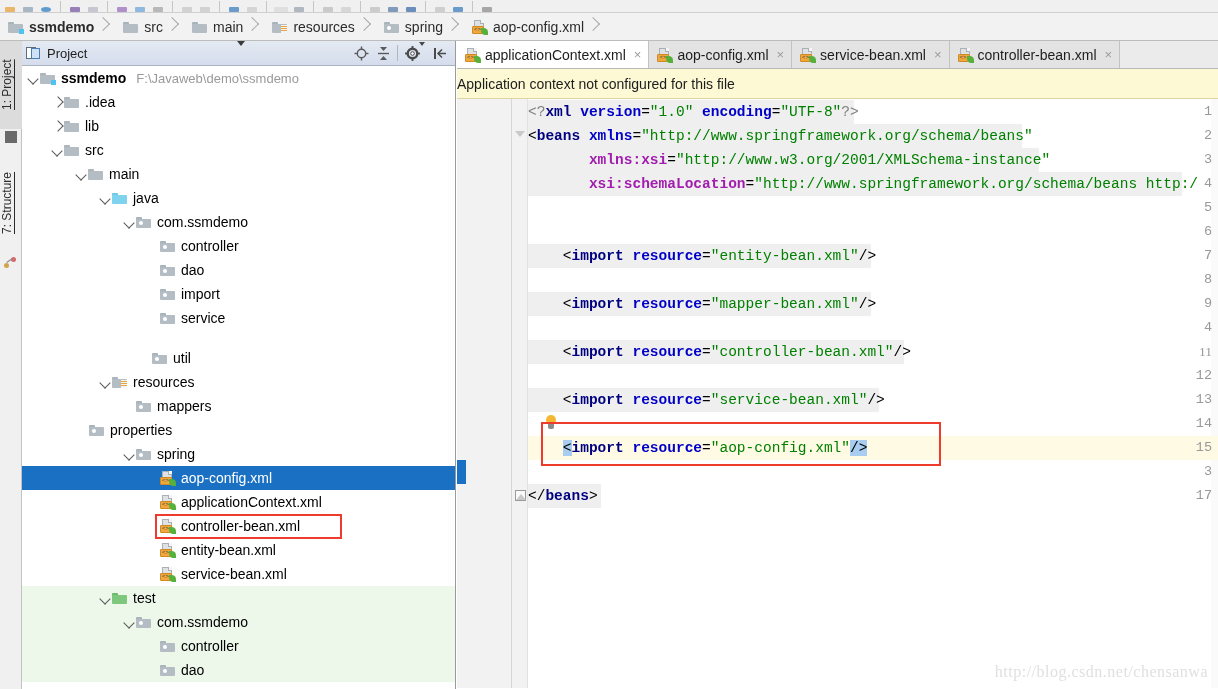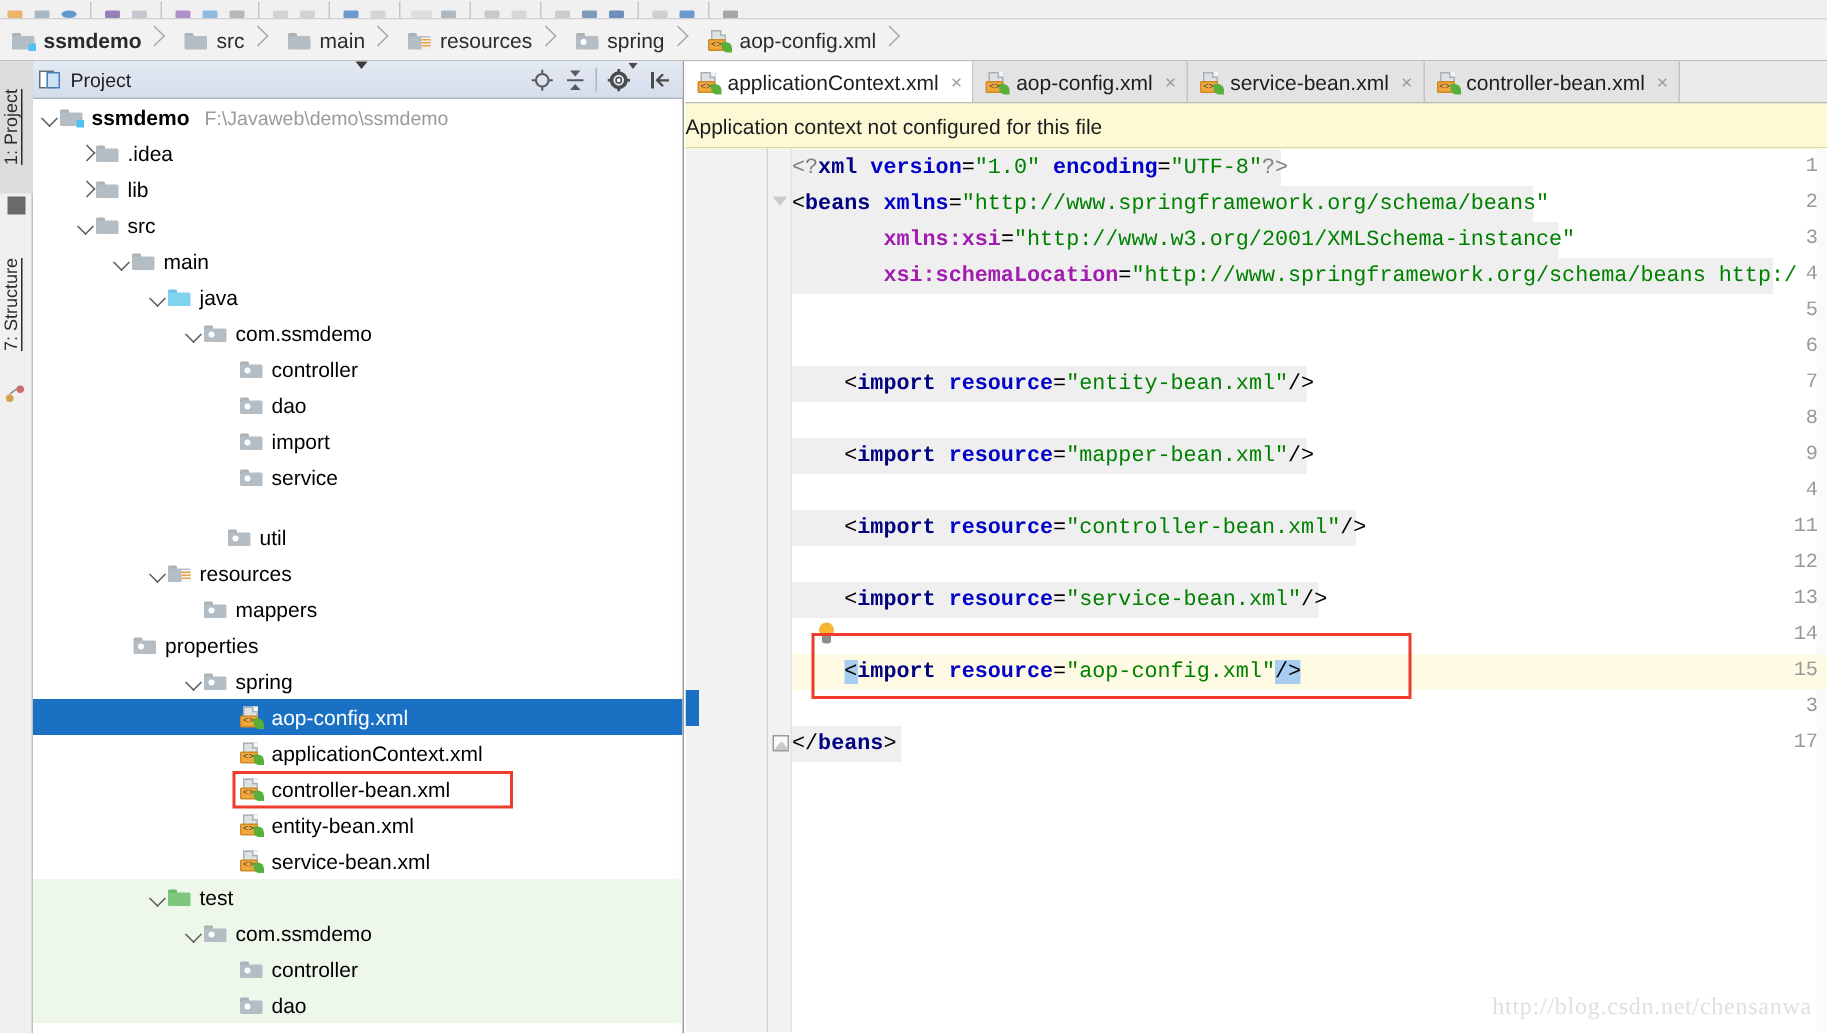--- a/index.html
+++ b/index.html
@@ -688,21 +688,21 @@
         <div class="lnum" style="top: 121px;">6</div>
         <div class="band" style="top: 145px; width: 342.8px;"></div>
         <div class="lnum" style="top: 145px;">7</div>
         <div class="code-line" style="top: 145px;">    <span class="k-plain">&lt;</span><span class="k-tag">import</span> <span class="k-attr">resource</span><span class="k-plain">=</span><span class="k-val">"entity-bean.xml"</span><span class="k-plain">/&gt;</span></div>
         <div class="lnum" style="top: 169px;">8</div>
         <div class="band" style="top: 193px; width: 342.8px;"></div>
         <div class="lnum" style="top: 193px;">9</div>
         <div class="code-line" style="top: 193px;">    <span class="k-plain">&lt;</span><span class="k-tag">import</span> <span class="k-attr">resource</span><span class="k-plain">=</span><span class="k-val">"mapper-bean.xml"</span><span class="k-plain">/&gt;</span></div>
         <div class="lnum" style="top: 217px;">4</div>
         <div class="band" style="top: 241px; width: 376.48px;"></div>
-        <div class="lnum" style="top: 241px;">11</div>
+        <div class="lnum" style="top: 241px; font-family: Liberation Serif, serif;">11</div>
         <div class="code-line" style="top: 241px;">    <span class="k-plain">&lt;</span><span class="k-tag">import</span> <span class="k-attr">resource</span><span class="k-plain">=</span><span class="k-val">"controller-bean.xml"</span><span class="k-plain">/&gt;</span></div>
         <div class="lnum" style="top: 265px;">12</div>
         <div class="band" style="top: 289px; width: 351.22px;"></div>
         <div class="lnum" style="top: 289px;">13</div>
         <div class="code-line" style="top: 289px;">    <span class="k-plain">&lt;</span><span class="k-tag">import</span> <span class="k-attr">resource</span><span class="k-plain">=</span><span class="k-val">"service-bean.xml"</span><span class="k-plain">/&gt;</span></div>
         <div class="lnum" style="top: 313px;">14</div>
         <div class="hl-row" style="top: 337px;"></div>
         <div class="lnum" style="top: 337px;">15</div>
         <div class="code-line" style="top: 337px;">    <span class="k-plain selblue">&lt;</span><span class="k-tag">import</span> <span class="k-attr">resource</span><span class="k-plain">=</span><span class="k-val">"aop-config.xml"</span><span class="k-plain selblue">/&gt;</span></div>
         <div class="lnum" style="top: 361px;">3</div>

